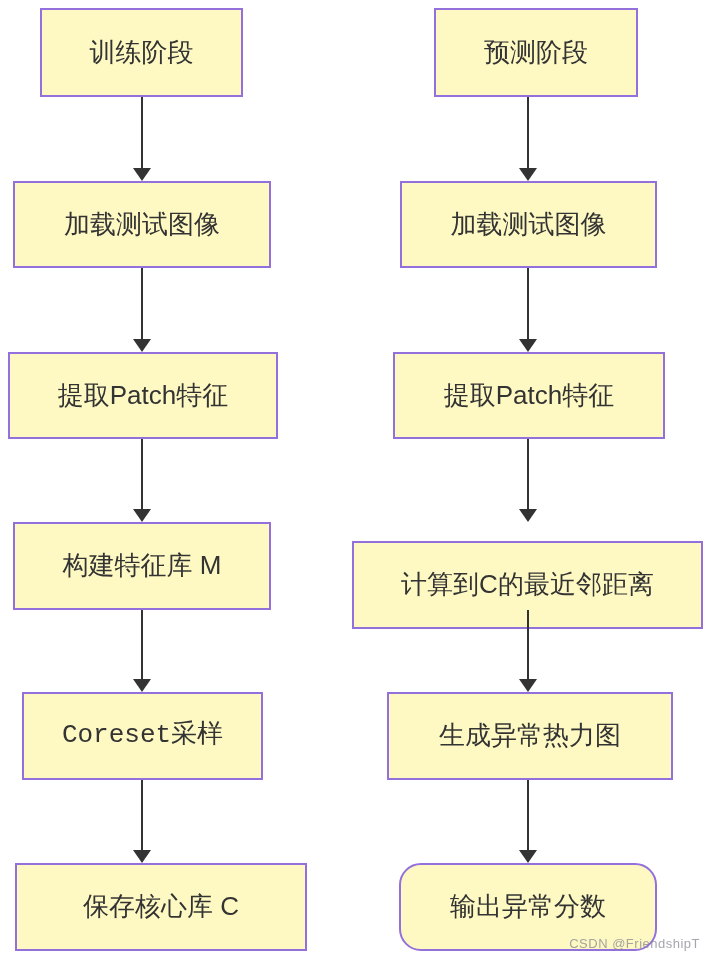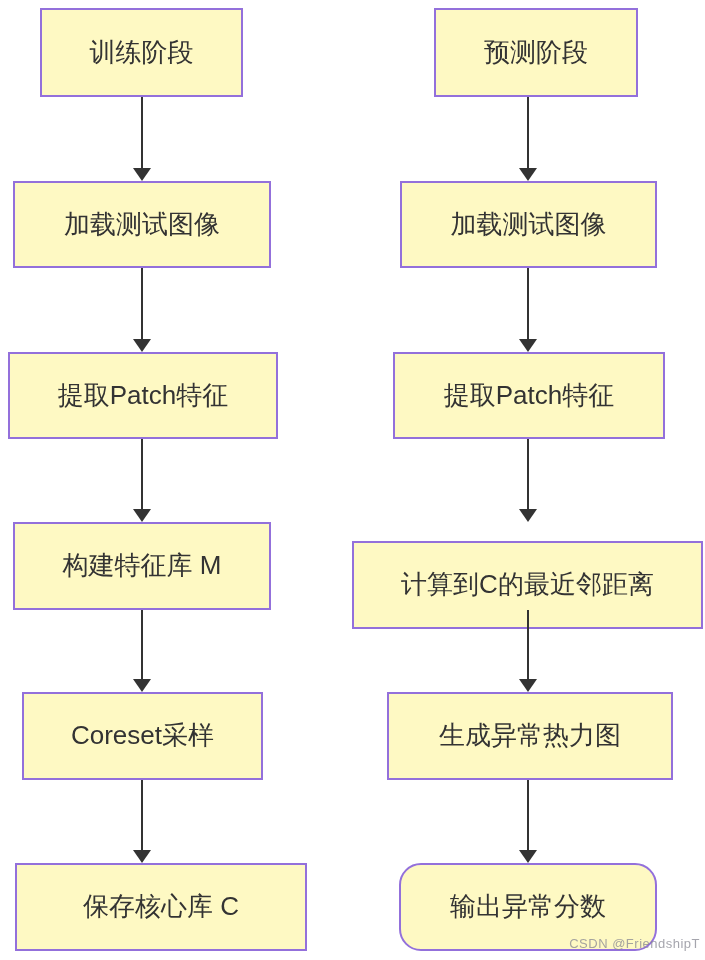--- a/index.html
+++ b/index.html
@@ -26,21 +26,21 @@
     text-align: right;
     font-size: 26px;
     color: #333333;
     line-height: 1.2;
   }
   
   #t0 { left: 40px;  top: 8px;   width: 203px; height: 89px; }
   #t1 { left: 13px;  top: 181px; width: 258px; height: 87px; }
   #t2 { left: 8px;   top: 352px; width: 270px; height: 87px; }
   #t3 { left: 13px;  top: 522px; width: 258px; height: 88px; }
-  #t4 { left: 22px;  top: 692px; width: 241px; height: 88px; }
+  #t4 { left: 22px;  top: 692px; width: 241px; height: 88px; font-family: Liberation Mono, monospace; }
   #t5 { left: 15px;  top: 863px; width: 292px; height: 88px; }
   
   #p0 { left: 426px; top: 8px;   width: 204px; height: 89px; margin-left: 8px; }
   #p1 { left: 400px; top: 181px; width: 257px; height: 87px; }
   #p2 { left: 393px; top: 352px; width: 272px; height: 87px; }
   #p3 { left: 352px; top: 541px; width: 351px; height: 88px; }
   #p4 { left: 387px; top: 692px; width: 286px; height: 88px; }
   #p5 { left: 399px; top: 863px; width: 258px; height: 88px; border-radius: 22px; }
 
   .arrow { position: absolute; width: 20px; }

